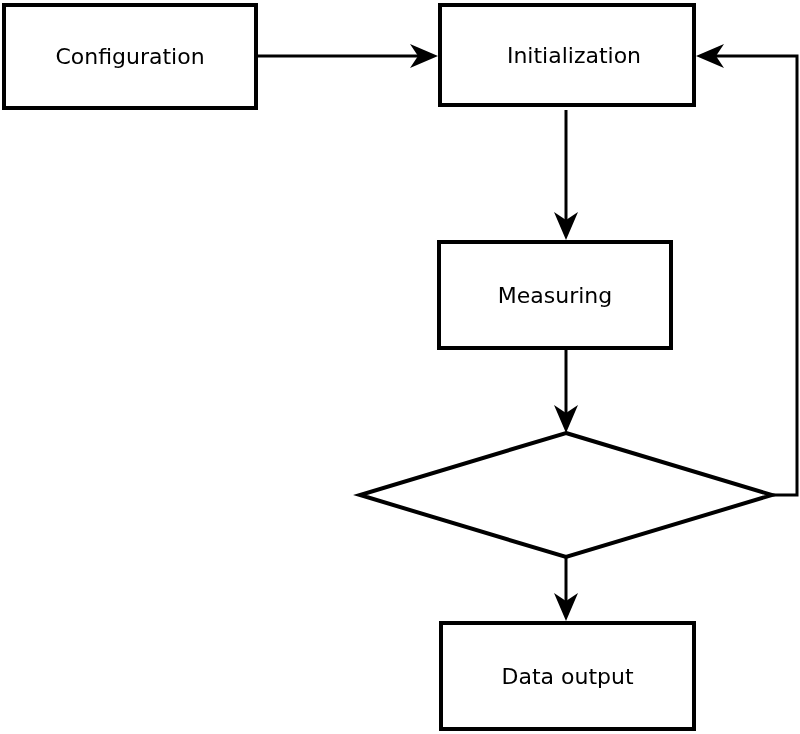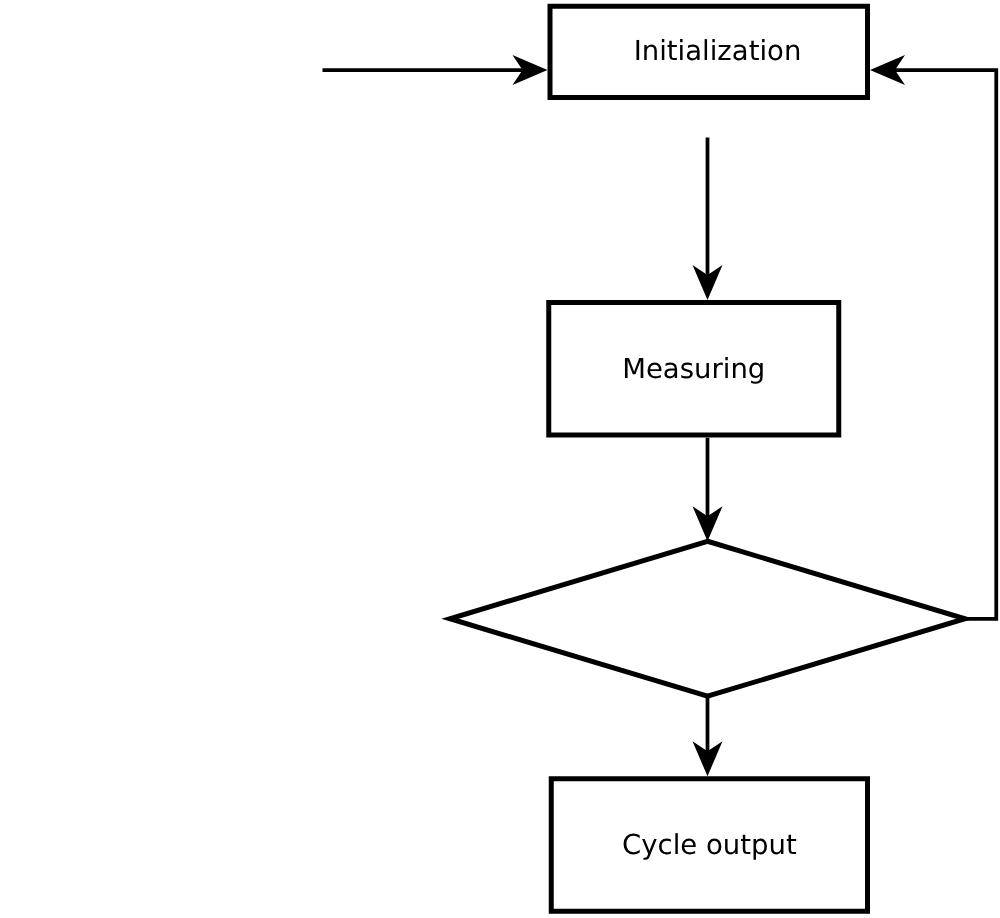--- a/index.html
+++ b/index.html
@@ -90,27 +90,30 @@
     </g>
 
     <g>
       <path d="M 772 495 L 797 495 L 797 56 L 714 56"></path>
       <polygon class="arrowhead" points="696,56 724,44 716,56 724,68"></polygon>
     </g>
 
     <polygon class="diamond" points="566,433 772,495 566,557 360,495"></polygon>
   </svg>
 
+  <div class="node process" style="left:2px; top:3px; width:256px; height:107px;">
+    <span class="node-label">Configuration</span>
+  </div>
 
-  <div class="node process" style="left:438px; top:3px; width:258px; height:77px;padding-left:14px;">
+  <div class="node process" style="left:438px; top:3px; width:258px; height:104px;padding-left:14px;">
     <span class="node-label">Initialization</span>
   </div>
 
   <div class="node process" style="left:437px; top:240px; width:236px; height:110px;">
     <span class="node-label">Measuring</span>
   </div>
 
 
   <div class="node process" style="left:439px; top:621px; width:257px; height:110px;">
-    <span class="node-label">Cycle output</span>
+    <span class="node-label">Data output</span>
   </div>
 
 </div>
 
 </body></html>

